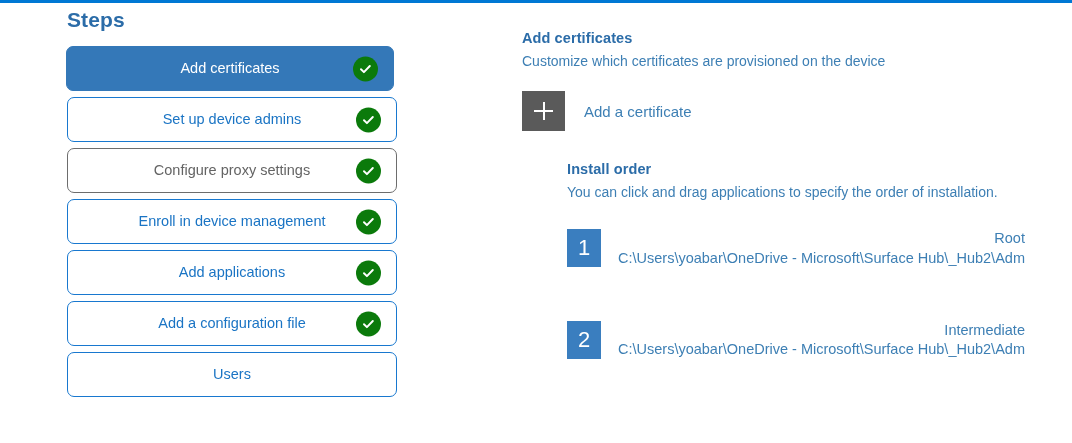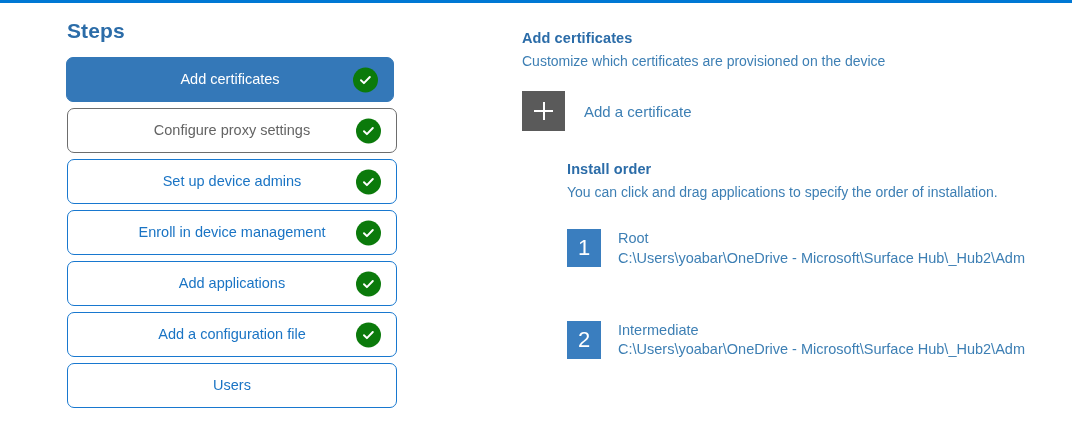--- a/index.html
+++ b/index.html
@@ -32,21 +32,21 @@
     top: 3px;
     left: 0;
     width: 1072px;
     height: 440px;
   }
 
   
   .steps-pane {
     position: absolute;
     left: 66px;
-    top: 16px;
+    top: 5px;
     width: 340px;
   }
   .steps-title {
     font-size: 21px;
     font-weight: bold;
     color: #2b6ca8;
     letter-spacing: .1px;
     margin: 0 0 14px 1px;
   }
   .step-list {
@@ -197,20 +197,21 @@
     font-size: 22px;
     display: flex;
     align-items: center;
     justify-content: center;
     flex: 0 0 auto;
     line-height: 1;
   }
   .order-text {
     margin-left: 17px;
     white-space: nowrap;
+    text-align: right;
   }
   .order-name {
     font-size: 14.5px;
     color: #3d7fb4;
     line-height: 1.35;
   }
   .order-path {
     font-size: 14.5px;
     color: #3d7fb4;
     line-height: 1.35;
@@ -230,31 +231,31 @@
 
       <li class="step-item is-selected">
         <span class="step-label">Add certificates</span>
         <span class="check-badge">
           <svg width="15" height="15" viewBox="0 0 16 16">
               <path d="M3.2 8.3 L6.3 11.3 L12.6 4.8" fill="none" stroke="#ffffff" stroke-width="2.1" stroke-linecap="round" stroke-linejoin="round"></path>
             </svg>
         </span>
       </li>
 
+      <li class="step-item">
+        <span class="step-label">Set up device admins</span>
+        <span class="check-badge">
+          <svg width="15" height="15" viewBox="0 0 16 16">
+              <path d="M3.2 8.3 L6.3 11.3 L12.6 4.8" fill="none" stroke="#ffffff" stroke-width="2.1" stroke-linecap="round" stroke-linejoin="round"></path>
+            </svg>
+        </span>
+      </li>
+
       <li class="step-item is-muted">
         <span class="step-label">Configure proxy settings</span>
-        <span class="check-badge">
-          <svg width="15" height="15" viewBox="0 0 16 16">
-              <path d="M3.2 8.3 L6.3 11.3 L12.6 4.8" fill="none" stroke="#ffffff" stroke-width="2.1" stroke-linecap="round" stroke-linejoin="round"></path>
-            </svg>
-        </span>
-      </li>
-
-      <li class="step-item">
-        <span class="step-label">Set up device admins</span>
         <span class="check-badge">
           <svg width="15" height="15" viewBox="0 0 16 16">
               <path d="M3.2 8.3 L6.3 11.3 L12.6 4.8" fill="none" stroke="#ffffff" stroke-width="2.1" stroke-linecap="round" stroke-linejoin="round"></path>
             </svg>
         </span>
       </li>
 
       <li class="step-item">
         <span class="step-label">Enroll in device management</span>
         <span class="check-badge">

